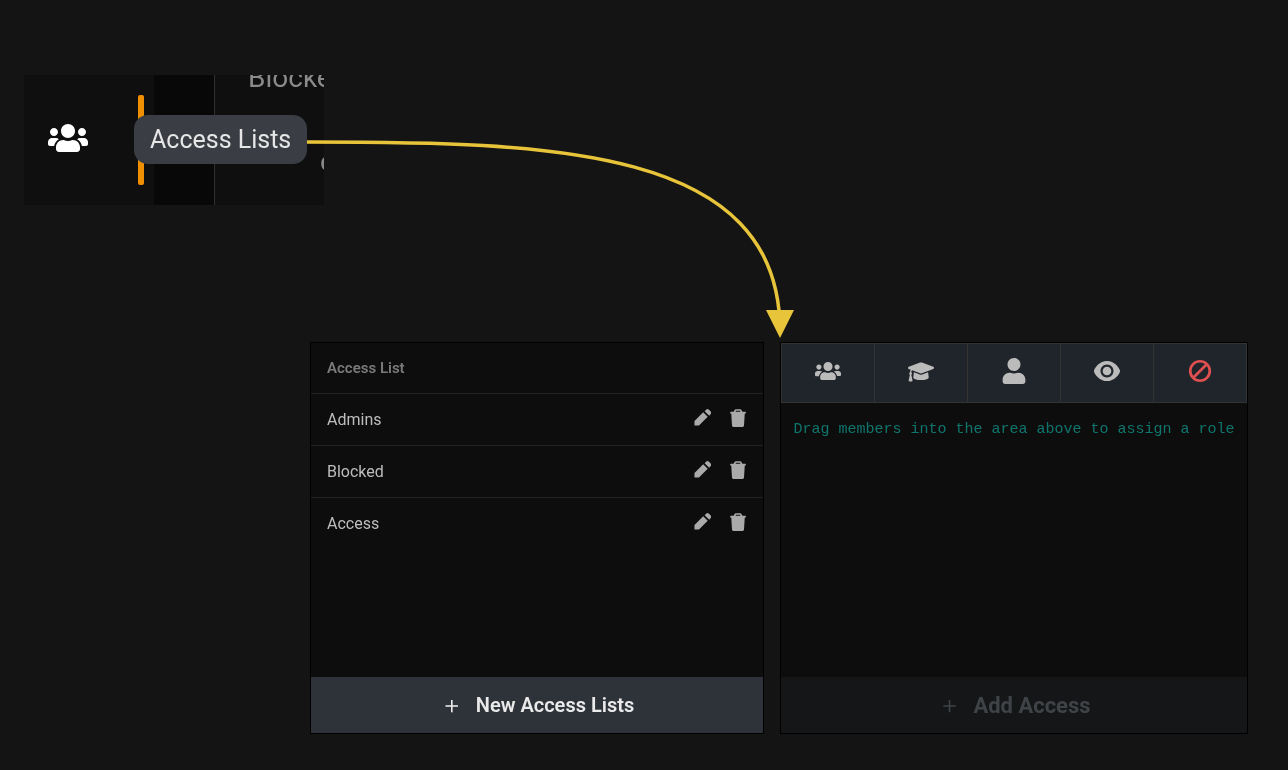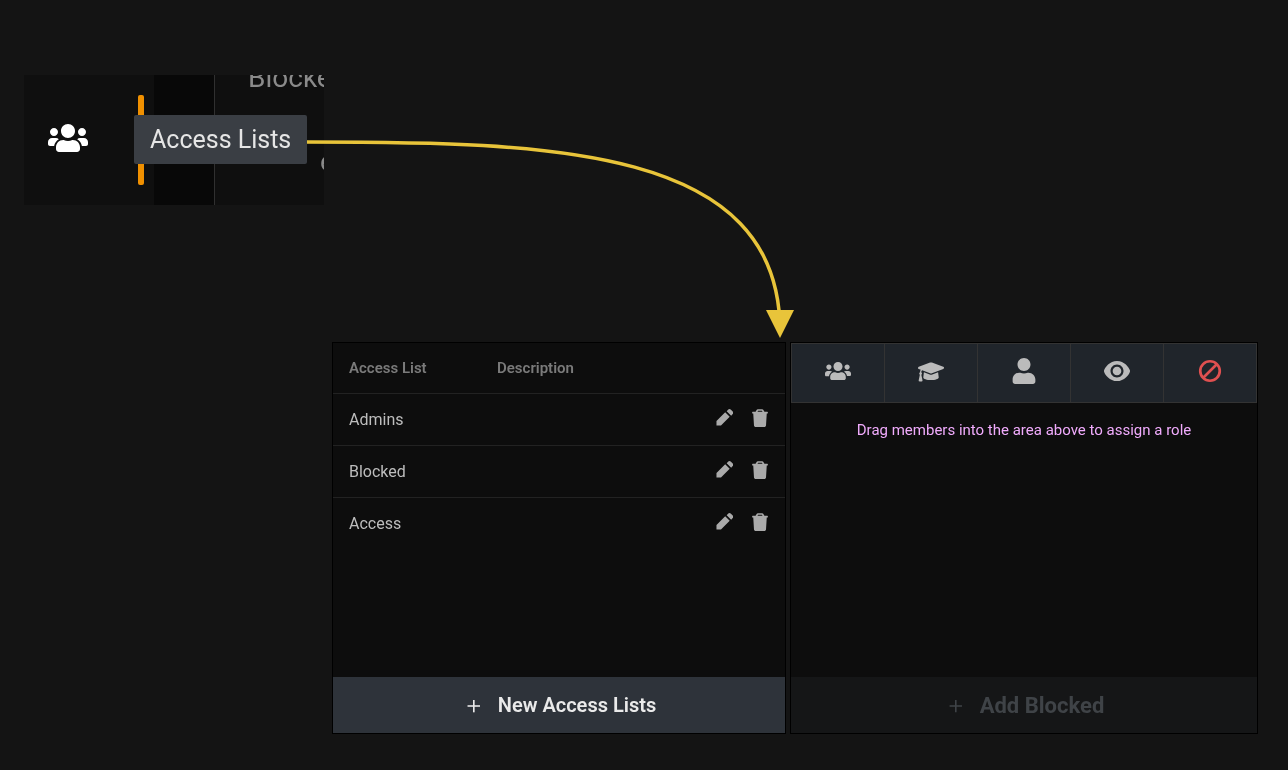--- a/index.html
+++ b/index.html
@@ -65,43 +65,42 @@
     color: #8a8a8a;
     white-space: nowrap;
   }
   .tooltip {
     position: absolute;
     left: 134px; top: 115px;
     background: #3a3e44;
     color: #e6e6e6;
     font-size: 25px;
     padding: 10px 16px;
-    border-radius: 2px;
+    border-radius: 14px;
     z-index: 5;
   }
 
   
   .arrow-svg {
     position: absolute;
     left: 300px;
     top: 136px;
     width: 520px;
     height: 210px;
     z-index: 3;
     pointer-events: none;
   }
 
   
   .panels {
     position: absolute;
     left: 310px;
     top: 342px;
     display: flex;
-    gap: 4px;
-    margin-left: 22px;
+    gap: 16px;
   }
 
   .panel {
     background: #0d0d0d;
     border: 1px solid #000;
   }
   .panel-left { width: 454px; height: 392px; display:flex; flex-direction:column; }
   .panel-right { width: 468px; height: 392px; display:flex; flex-direction:column; }
 
   
@@ -169,22 +168,23 @@
     border-right: 1px solid #333;
     cursor: pointer;
   }
   .role-tab:last-child { border-right: none; }
   .role-tab svg { width: 26px; height: 26px; fill: #bbb; }
   .role-tab.danger svg { fill: none; stroke: #e05050; stroke-width: 2.5; }
 
   .drag-hint {
     text-align: center;
     font-size: 15px;
-    color: #f0abfc;
+    color: #0f766e;
     padding: 18px 10px 10px;
+    font-family: Liberation Mono, monospace;
   }
 </style>
 </head>
 <body>
 
 <div class="nav-snippet">
   <div class="icon-col">
     <span>
       <svg viewBox="0 0 640 512">
           <path d="M96 224c35 0 64-29 64-64s-29-64-64-64-64 29-64 64 29 64 64 64zm448 0c35 0 64-29 64-64s-29-64-64-64-64 29-64 64 29 64 64 64zm32 32h-64c-17 0-33 7-45 18 40 22 68 61 75 108h66c18 0 32-14 32-32v-32c0-35-29-64-64-64zm-256 0c62 0 112-50 112-112S382 32 320 32 208 82 208 144s50 112 112 112zm77 32h-8c-21 10-44 16-69 16s-48-6-69-16h-8c-64 0-115 51-115 115v29c0 26 21 48 48 48h288c27 0 48-22 48-48v-29c0-64-51-115-115-115zM173 274c-12-11-28-18-45-18H64c-35 0-64 29-64 64v32c0 18 14 32 32 32h66c7-47 35-86 75-110z"></path>
@@ -208,21 +208,20 @@
     </marker>
   </defs>
   <path d="M 6 6 C 250 6, 480 10, 480 195" fill="none" stroke="#e8c43a" stroke-width="3.5" marker-end="url(#arrowhead)"></path>
 </svg>
 
 <div class="panels">
 
   <div class="panel panel-left">
     <div class="al-header">
       <div class="col-name">Access List</div>
-      <div class="col-desc">Description</div>
     </div>
 
     <div class="al-row">
       <div class="col-name">Admins</div>
       <div class="col-desc"></div>
       <div class="actions">
         <span><svg viewBox="0 0 512 512">
               <path d="M290 94l128 128-248 248H42V342L290 94zM497 66l-51-51c-19-19-49-19-68 0l-46 46 128 128 37-37c28-28 28-58 0-86z"></path>
             </svg></span>
         <span><svg viewBox="0 0 448 512">
@@ -304,17 +303,17 @@
         </span>
       </div>
     </div>
 
     <div class="drag-hint">Drag members into the area above to assign a role</div>
 
     <div class="panel-spacer"></div>
 
     <div class="panel-footer disabled">
       <span class="plus">＋</span>
-      <span>Add Blocked</span>
+      <span>Add Access</span>
     </div>
   </div>
 
 </div>
 
 </body></html>

